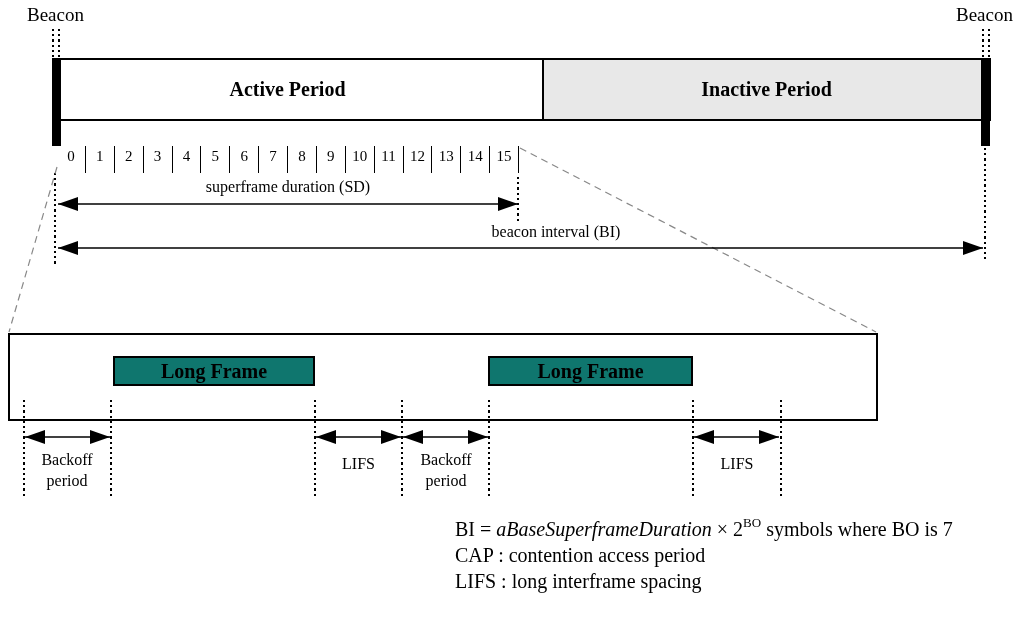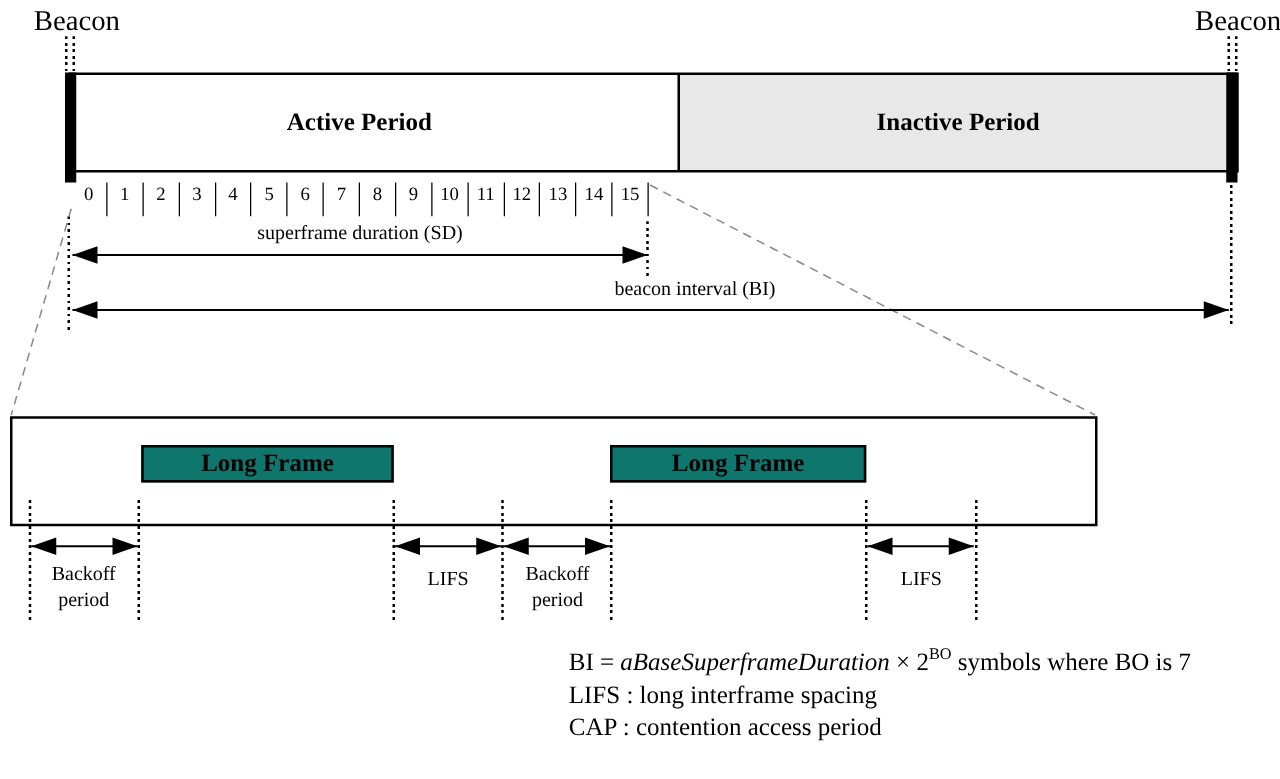--- a/index.html
+++ b/index.html
@@ -1,24 +1,24 @@
 <!DOCTYPE html>
 <html style="--background: #ffffff; --line: #000000; --inactive-fill: #e8e8e8; --connector: #888888;"><head>
 <meta charset="utf-8">
 <style>
   html,body{margin:0;padding:0;background:#fff;}
   #canvas{
     position:relative;width:1024px;height:623px;background:var(--background,#fff);
     font-family:"Liberation Serif","DejaVu Serif",serif;color:var(--line,#000);
     overflow:hidden;
   }
-  .beacon-label{position:absolute;top:4px;font-size:23px;}
+  .beacon-label{position:absolute;top:4px;font-size:19px;}
   
   .main-box{
-    position:absolute;left:55px;top:58px;width:936px;height:80px;
+    position:absolute;left:55px;top:58px;width:936px;height:63px;
     border:2px solid var(--line,#000);display:flex;box-sizing:border-box;
   }
   .period{display:flex;align-items:center;justify-content:center;
     font-weight:bold;font-size:20px;}
   .period.active{width:461px;background:#fff;}
   .period.inactive{flex:1;background:var(--inactive-fill,#e8e8e8);
     border-left:2px solid var(--line,#000);margin-left:24px;}
   .beacon-bar{position:absolute;top:58px;width:9px;height:88px;background:var(--line,#000);}
   
   .slot-row{position:absolute;left:57px;top:146px;width:462px;height:27px;display:flex;}
@@ -117,22 +117,22 @@
   </div>
   <div class="arrow-label" style="left:315px;top:453px;width:87px;">LIFS</div>
   <div class="arrow-label" style="left:398px;top:449px;width:96px;">
     <div>Backoff</div>
     <div>period</div>
   </div>
   <div class="arrow-label" style="left:693px;top:453px;width:88px;">LIFS</div>
 
   <div class="notes">
     <div class="note-line"><span>BI = </span><i>aBaseSuperframeDuration</i><span> × 2</span><sup>BO</sup><span> symbols where BO is 7</span></div>
+    <div class="note-line">CAP : contention access period</div>
     <div class="note-line">LIFS : long interframe spacing</div>
-    <div class="note-line">CAP : contention access period</div>
   </div>
 
   <svg id="overlay" width="1024" height="623" viewBox="0 0 1024 623">
     <defs>
       <marker id="ah" markerUnits="userSpaceOnUse" markerWidth="22" markerHeight="15" viewBox="0 0 22 15" refX="21" refY="7.5" orient="auto-start-reverse">
         <path d="M1,0.5 L21,7.5 L1,14.5 Z" fill="#000"></path>
       </marker>
     </defs>
 
     <line class="dashed" x1="57" y1="167" x2="9" y2="332"></line>

